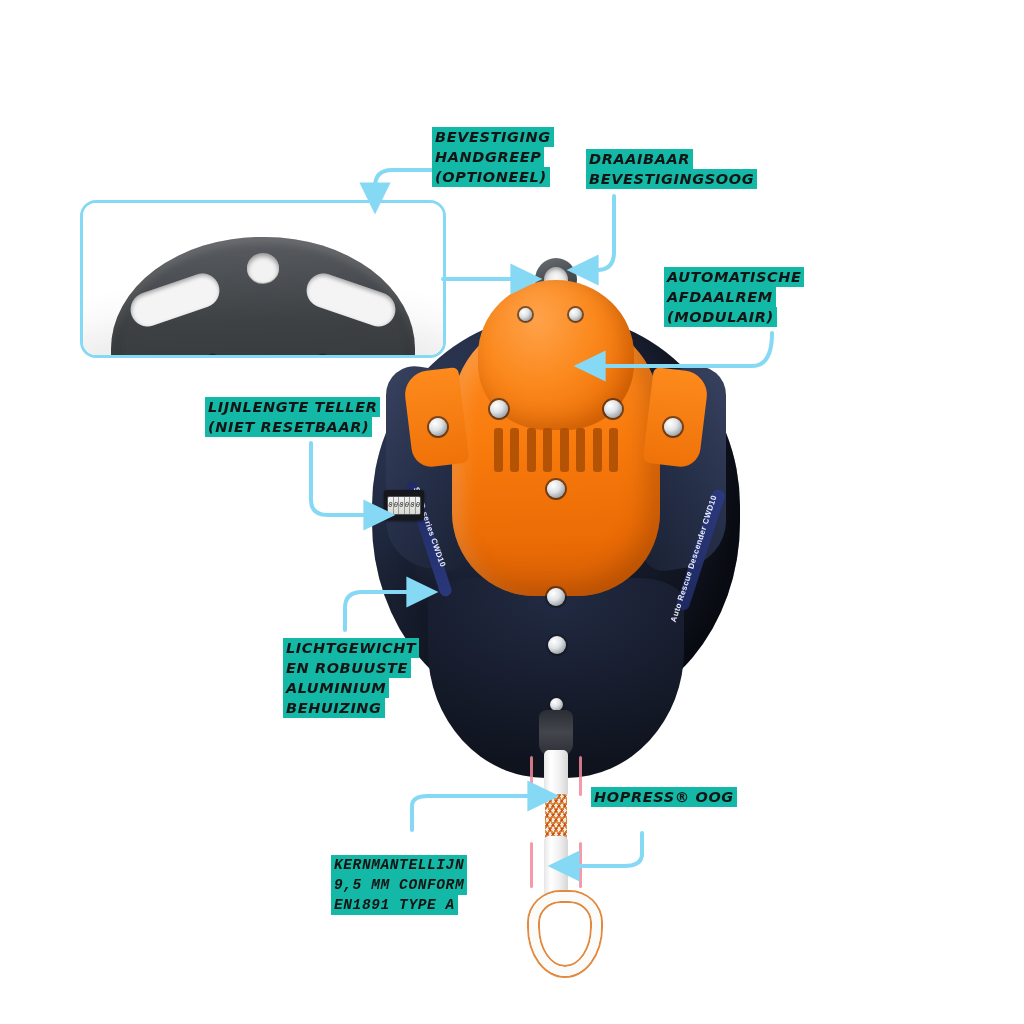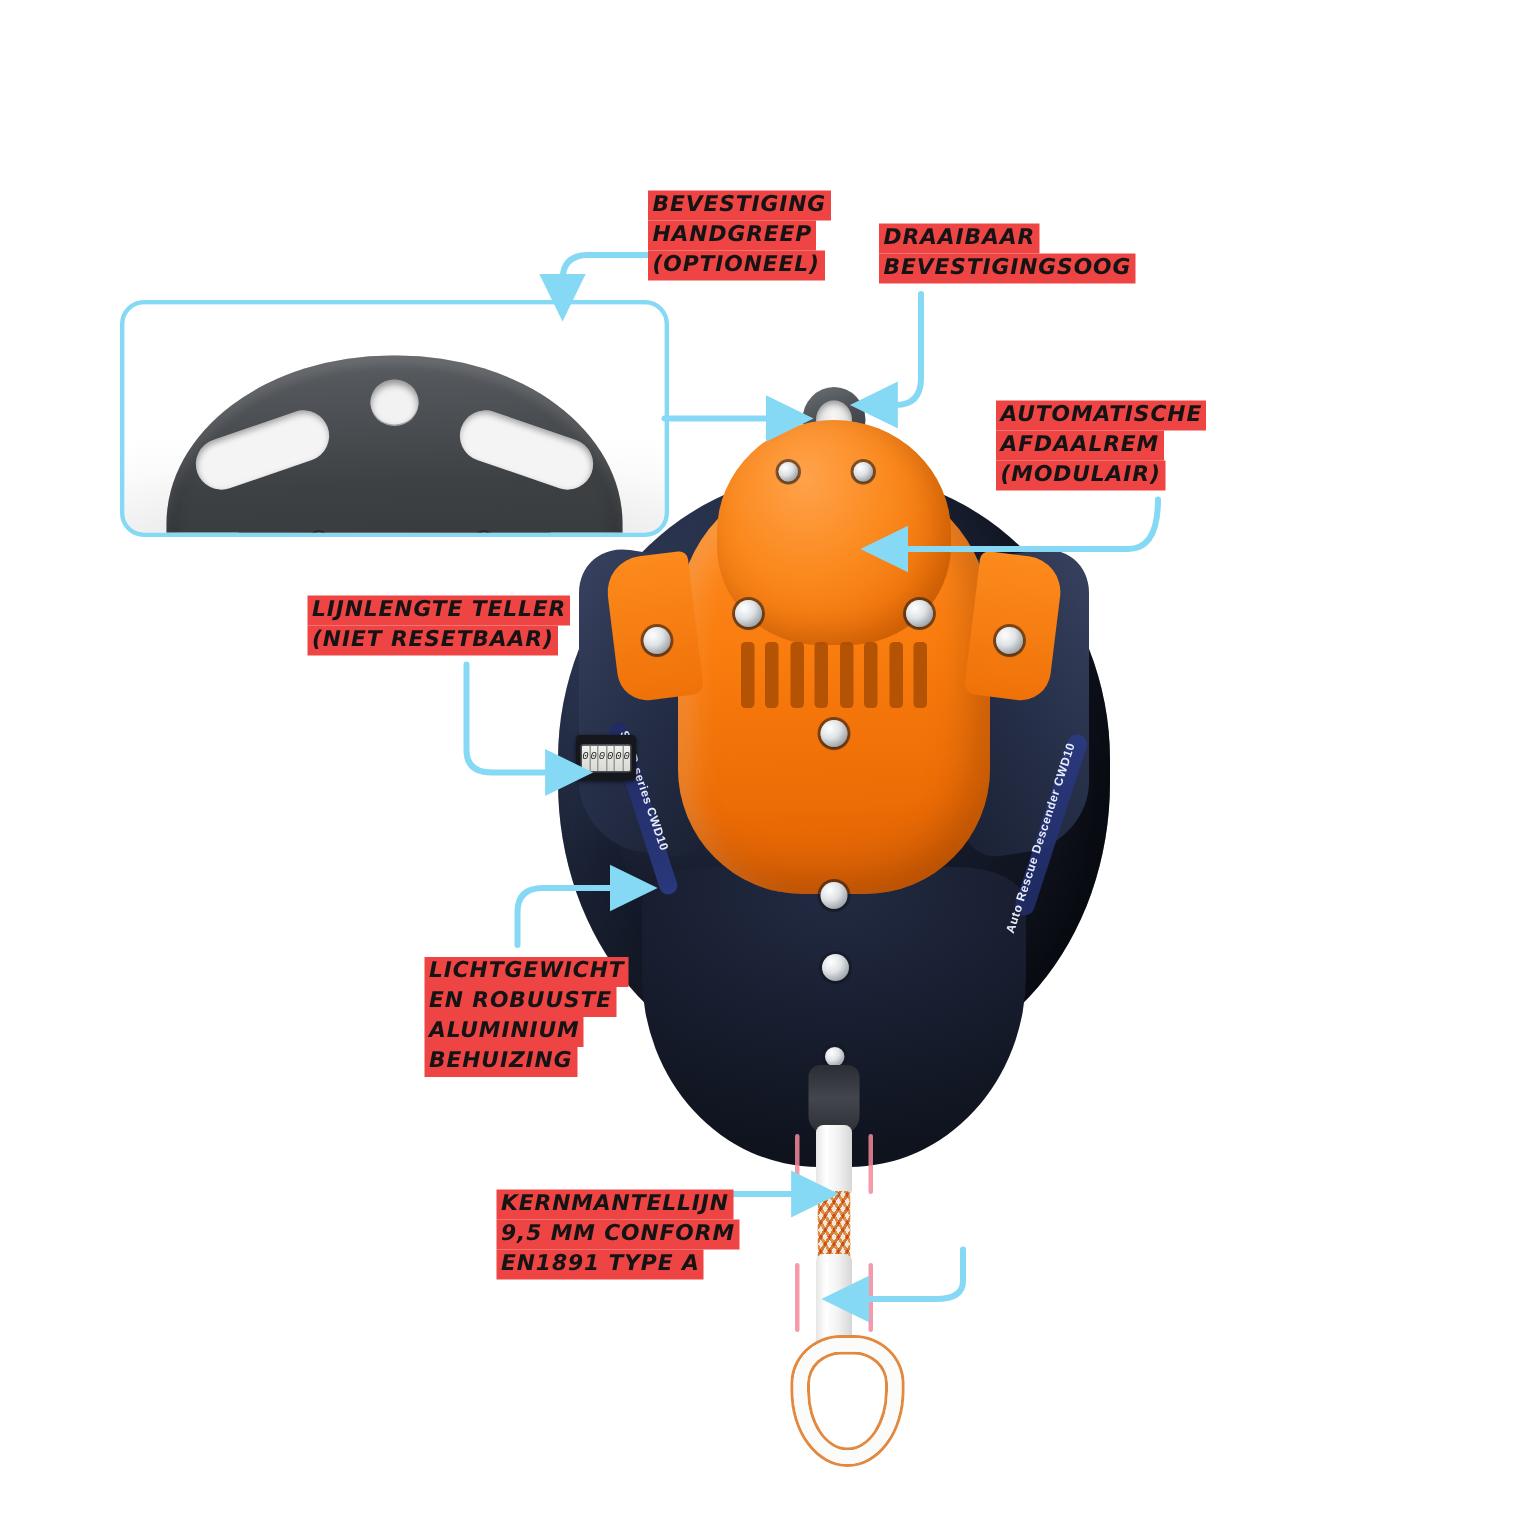--- a/index.html
+++ b/index.html
@@ -19,21 +19,21 @@
     font-style:italic;
     font-size:14.5px;
     line-height:20px;
     letter-spacing:.6px;
     color:#141414;
     text-transform:uppercase;
     white-space:pre;
     z-index:40;
   }
   .callout span{
-    background:#ef4444;
+    background:#14b8a6;
     box-decoration-break:clone;
     -webkit-box-decoration-break:clone;
     padding:1.5px 3px 2.5px 3px;
   }
   .callout.ralign{text-align:left;}
 
   
   .svglayer{position:absolute;left:0;top:0;width:1024px;height:1024px;z-index:30;pointer-events:none;}
 
   
@@ -336,16 +336,16 @@
       <path d="M412,830 L412,806 Q412,796 428,796 L537,796" marker-end="url(#ah)"></path>
     </g>
   </svg>
 
   <div id="callouts">
       <div class="callout" style="left: 432px; top: 126px;"><div><span>Bevestiging</span></div><div><span>handgreep</span></div><div><span>(optioneel)</span></div></div>
       <div class="callout" style="left: 586px; top: 148px;"><div><span>Draaibaar</span></div><div><span>bevestigingsoog</span></div></div>
       <div class="callout ralign" style="left: 664px; top: 266px;"><div><span>Automatische</span></div><div><span>afdaalrem</span></div><div><span>(modulair)</span></div></div>
       <div class="callout" style="left: 205px; top: 396px;"><div><span>Lijnlengte teller</span></div><div><span>(niet resetbaar)</span></div></div>
       <div class="callout" style="left: 283px; top: 637px;"><div><span>Lichtgewicht</span></div><div><span>en robuuste</span></div><div><span>aluminium</span></div><div><span>behuizing</span></div></div>
-      <div class="callout" style="left: 591px; top: 786px;"></div>
-      <div class="callout" style="left: 331px; top: 792px;"><div><span>Kernmantellijn</span></div><div><span>9,5 mm conform</span></div><div><span>EN1891 type A</span></div></div>
+      <div class="callout" style="left: 591px; top: 786px;"><div><span>Hopress® oog</span></div></div>
+      <div class="callout" style="left: 331px; top: 854px; font-family: Liberation Mono, monospace;"><div><span>Kernmantellijn</span></div><div><span>9,5 mm conform</span></div><div><span>EN1891 type A</span></div></div>
     </div>
 </div>
 
 </body></html>

